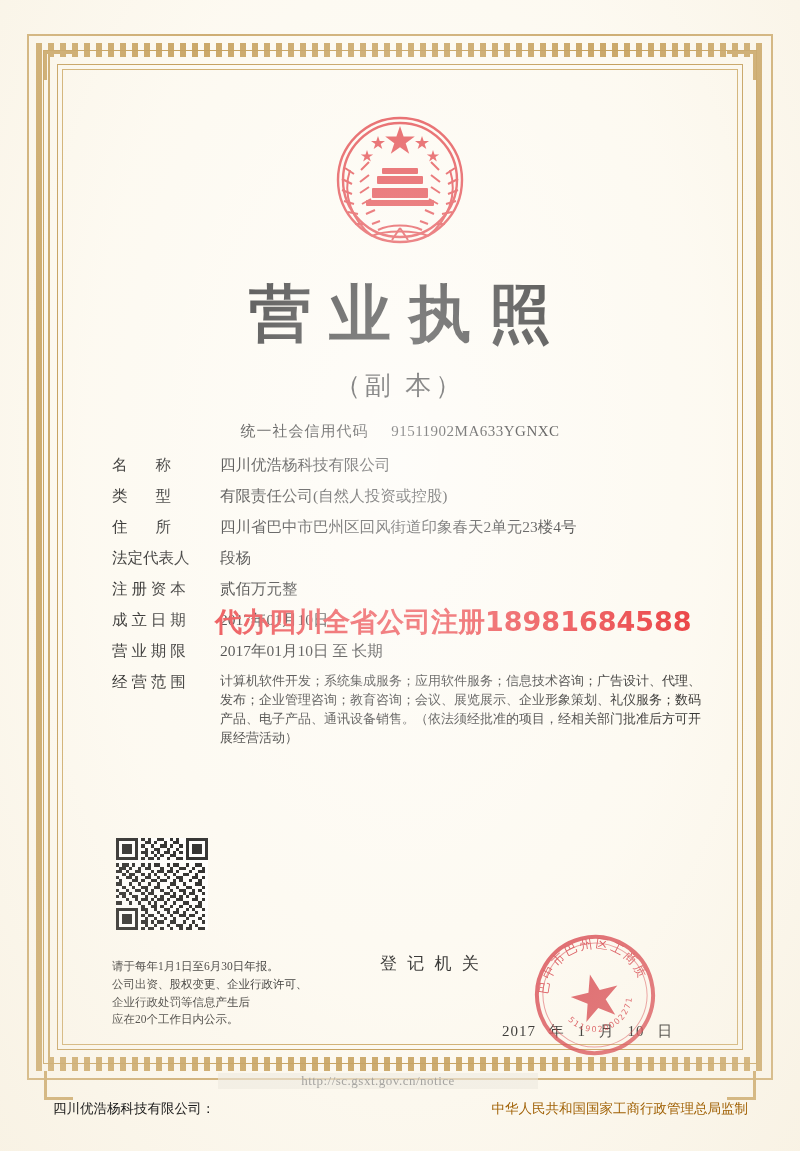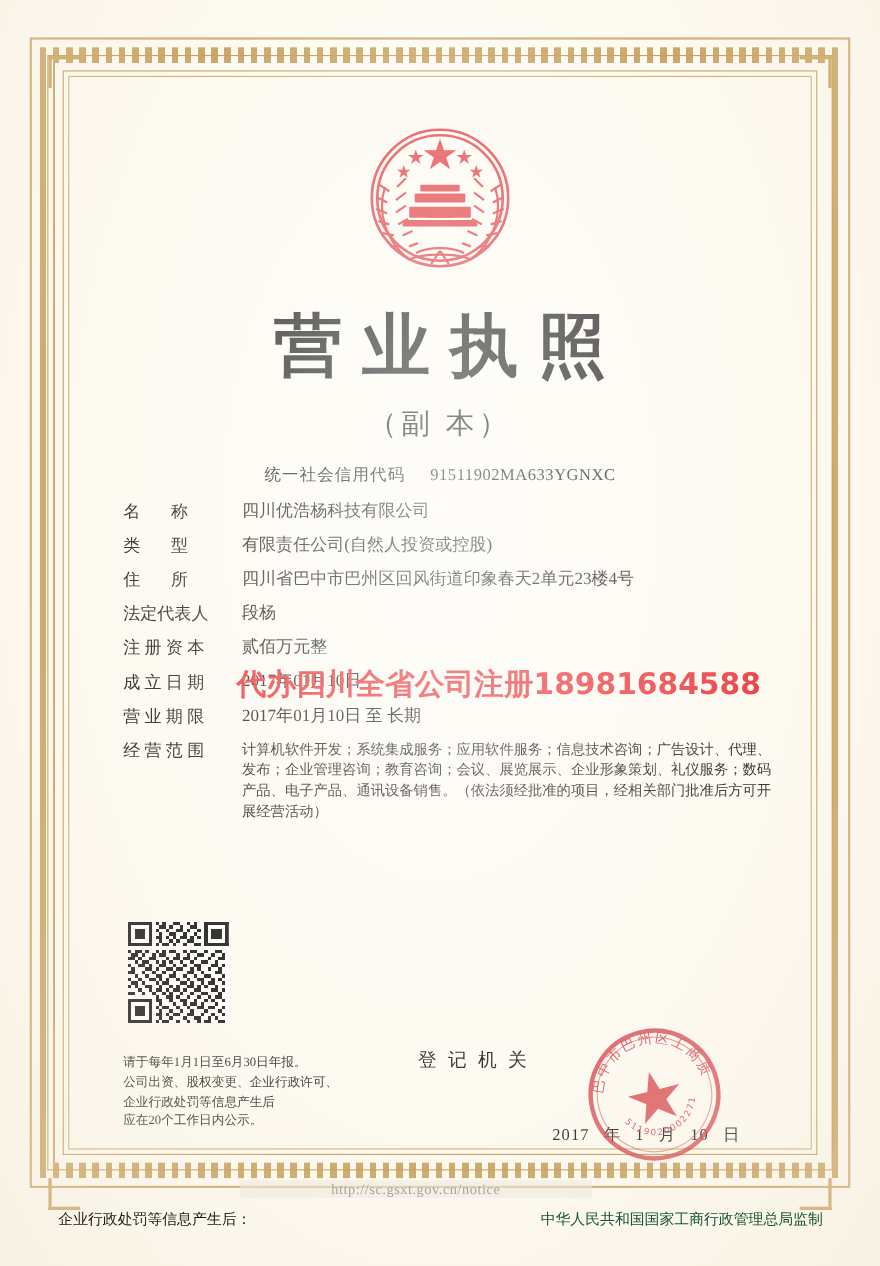--- a/index.html
+++ b/index.html
@@ -231,21 +231,21 @@
   .footer-left {
     position: absolute;
     left: 53px; top: 1100px;
     font-size: 13.5px;
     color: #1a1a1a;
   }
   .footer-right {
     position: absolute;
     right: 52px; top: 1100px;
     font-size: 13.5px;
-    color: #14532d;
+    color: #a16207;
   }
 </style>
 </head>
 <body>
 
 <div class="certificate">
 
   <div class="frame-outer"></div>
   <div class="frame-band"></div>
   <div class="frame-inner"></div>
@@ -602,14 +602,14 @@
         <textPath href="#sealArcBottom" startOffset="16%">5119020002271</textPath>
       </text>
     </svg>
   </div>
 
   <div class="url-strip">http://sc.gsxt.gov.cn/notice</div>
 
   <div class="paper-tint"></div>
 </div>
 
-<div class="footer-left">企业行政处罚等信息产生后：</div>
+<div class="footer-left">四川优浩杨科技有限公司：</div>
 <div class="footer-right">中华人民共和国国家工商行政管理总局监制</div>
 
 </body></html>

